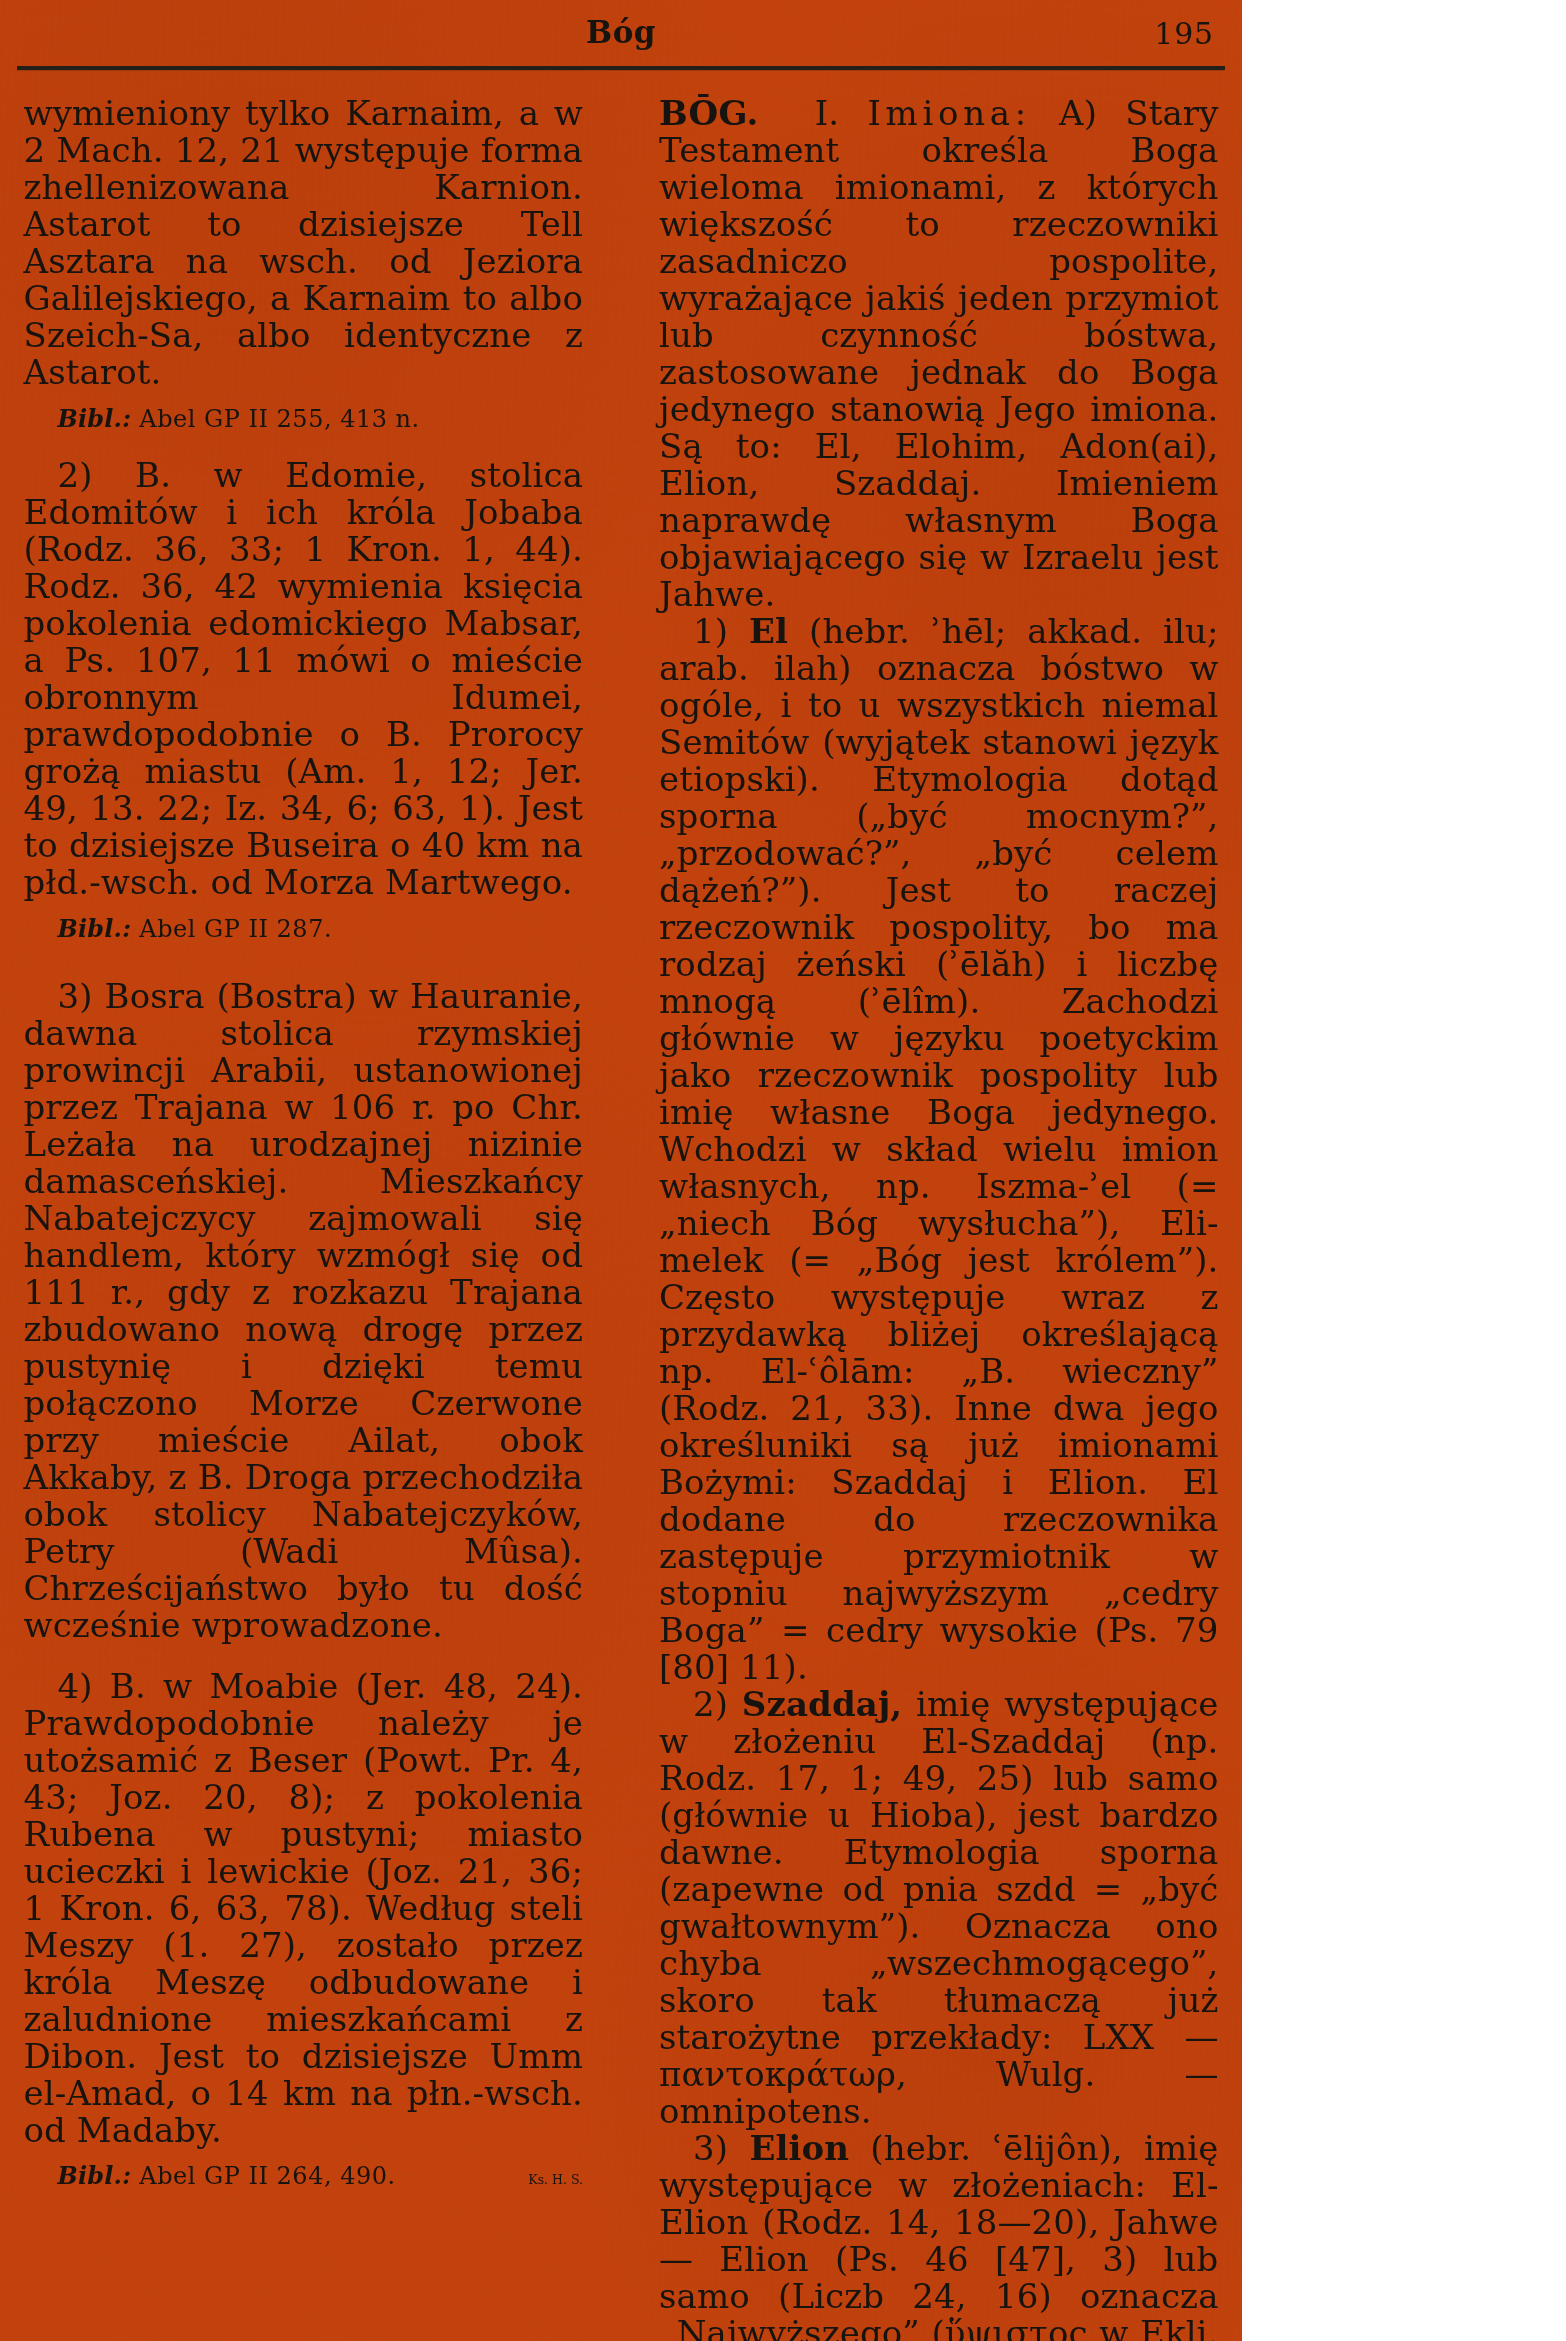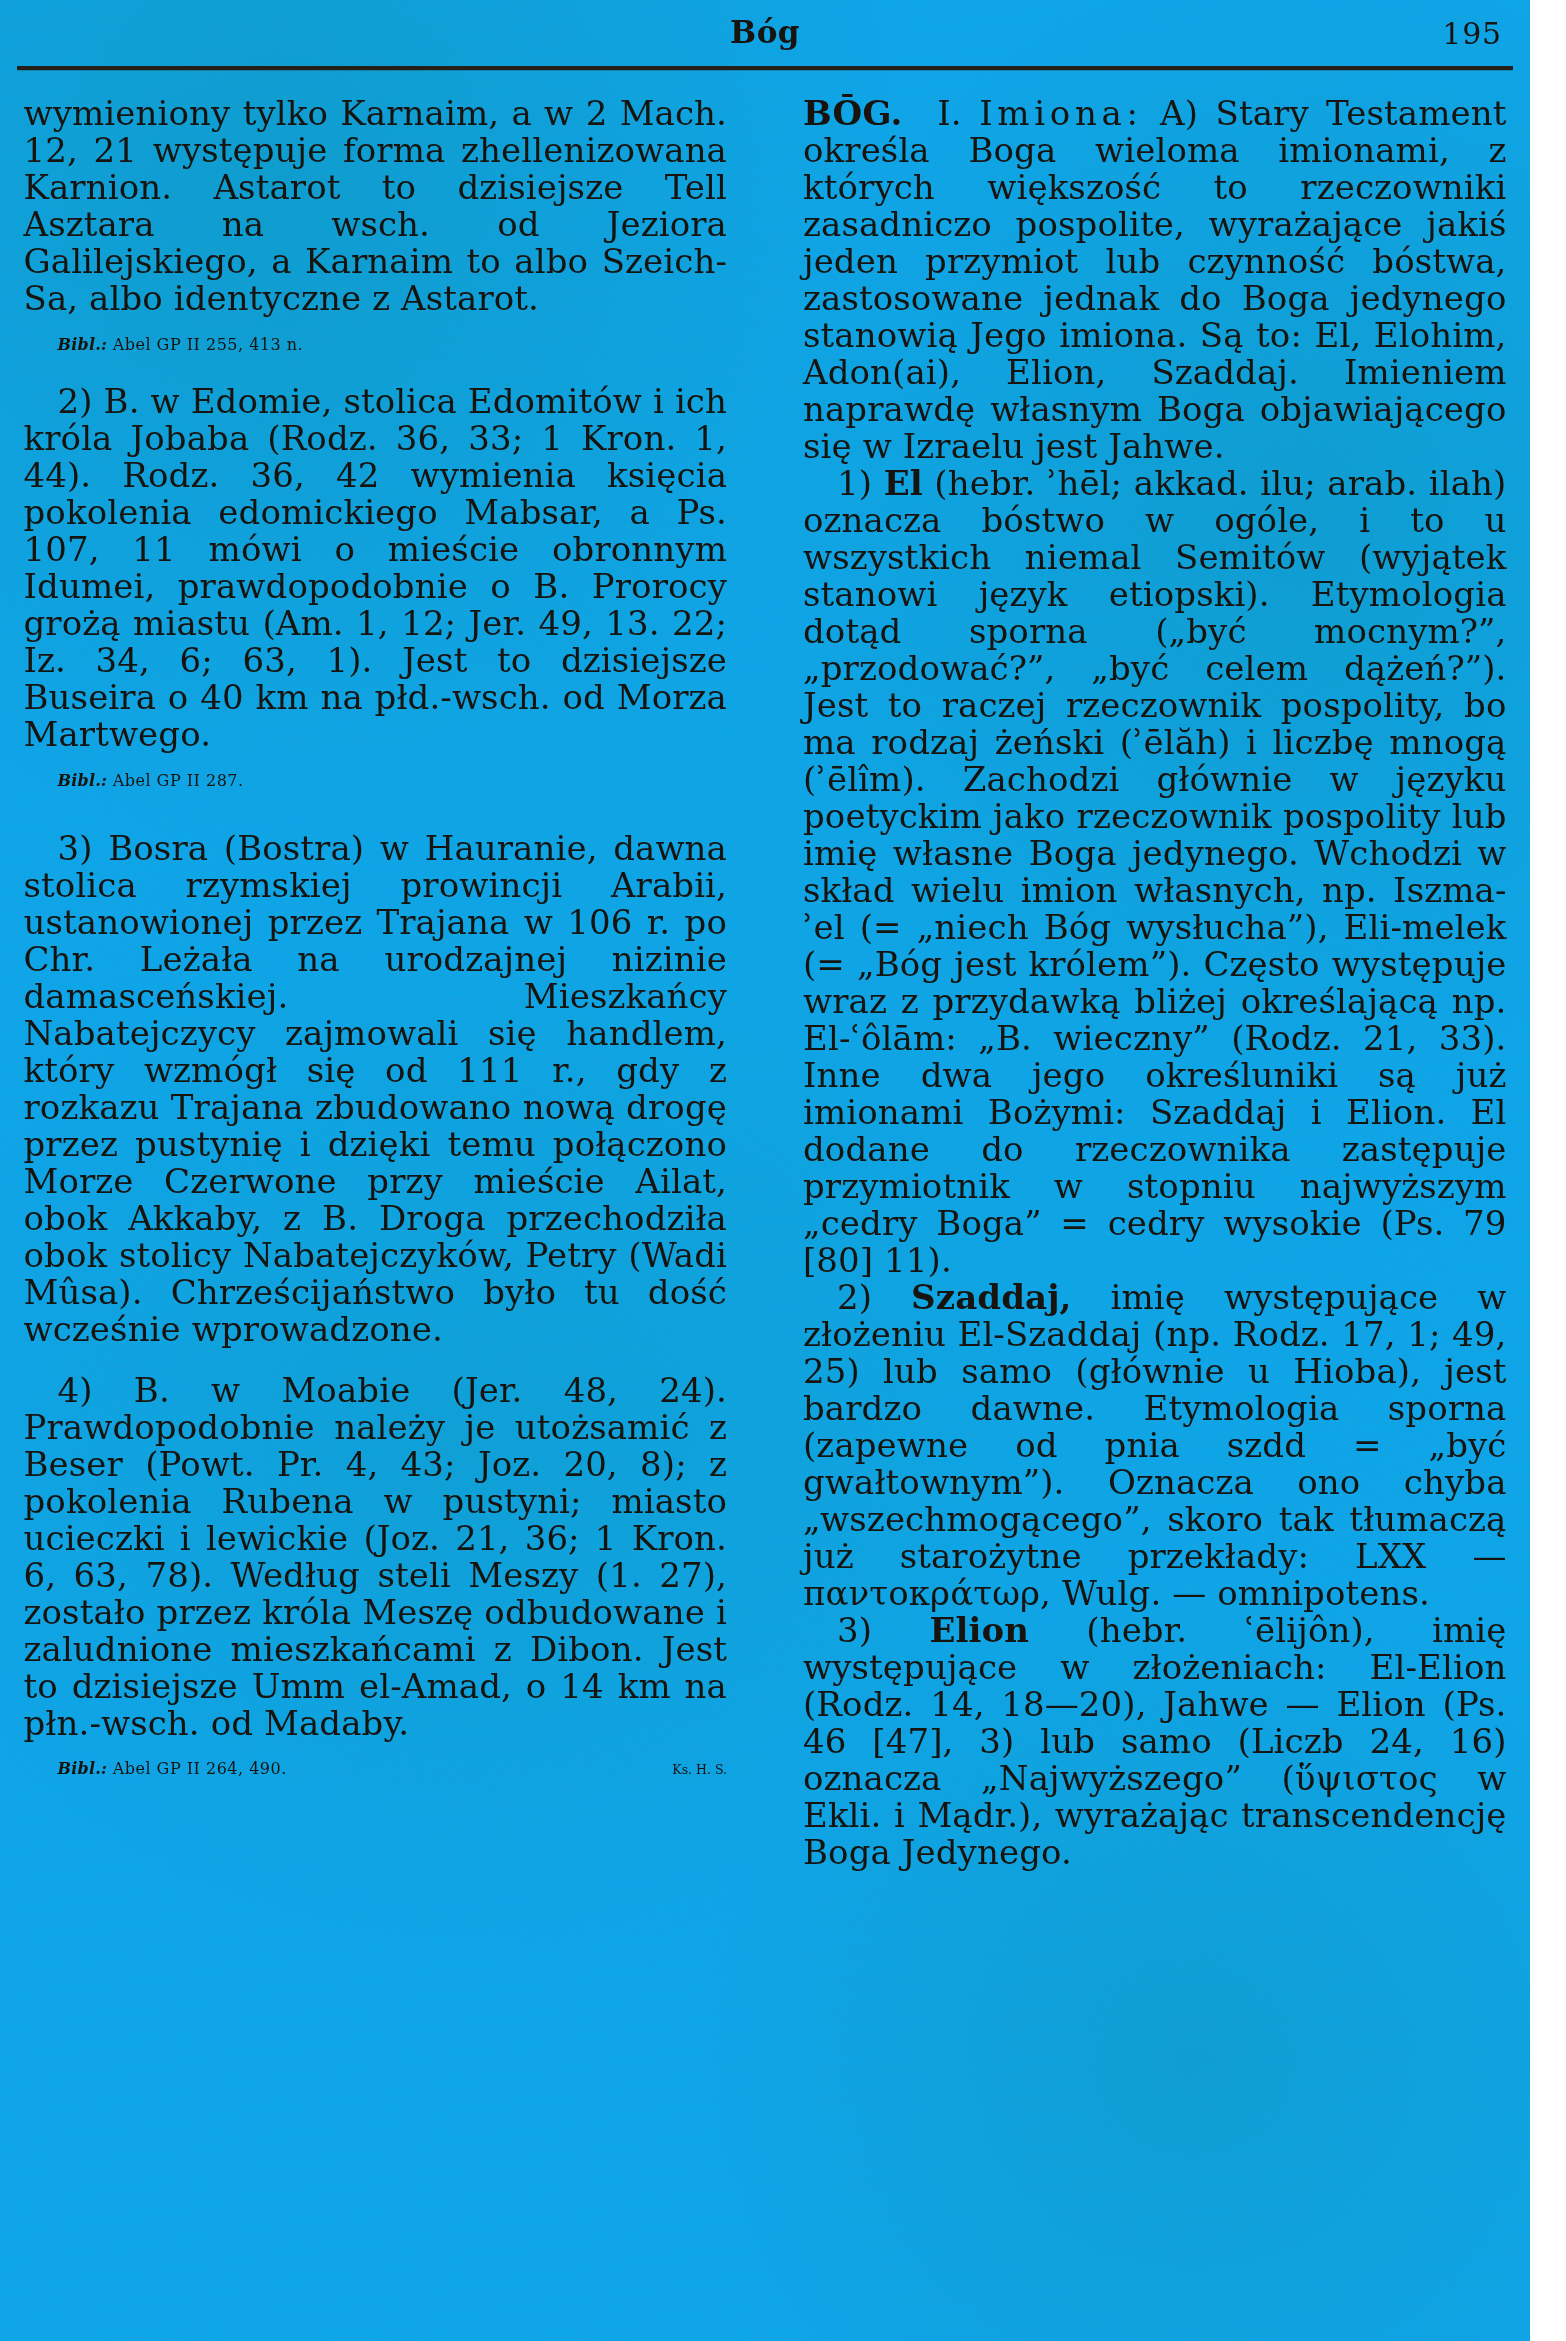--- a/index.html
+++ b/index.html
@@ -3,23 +3,23 @@
 <meta charset="utf-8">
 <title>Bóg 195</title>
 <style>
   html, body {
     margin: 0;
     padding: 0;
     background: #ffffff;
   }
   .page {
     position: relative;
-    width: 1530px;
+    width: 1242px;
     height: 2342px;
-    background: #0ea5e9;
+    background: #c2410c;
     overflow: hidden;
     font-family: "DejaVu Serif", "Liberation Serif", serif;
     color: #171410;
     box-sizing: border-box;
   }
   
   .page::before {
     content: "";
     position: absolute;
     inset: 0;
@@ -117,21 +117,21 @@
     text-align: justify;
     text-justify: inter-word;
     hyphens: none;
     letter-spacing: 0.1px;
   }
   p.body.indent { text-indent: 34px; }
   p.body.noindent { text-indent: 0; }
 
   p.bibl {
     margin: 12.5px 0 11px 0;
-    font-size: 16px;
+    font-size: 24px;
     line-height: 30px;
     text-indent: 34px;
     letter-spacing: 0.5px;
     text-align: left;
   }
   p.bibl .lbl {
     font-style: italic;
     font-weight: bold;
     letter-spacing: 0.2px;
   }

